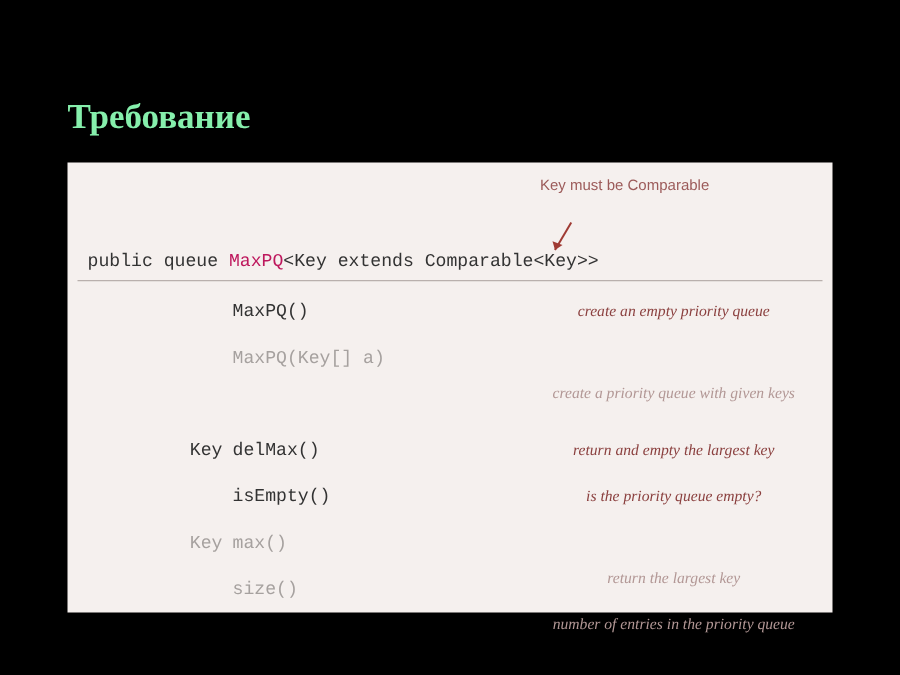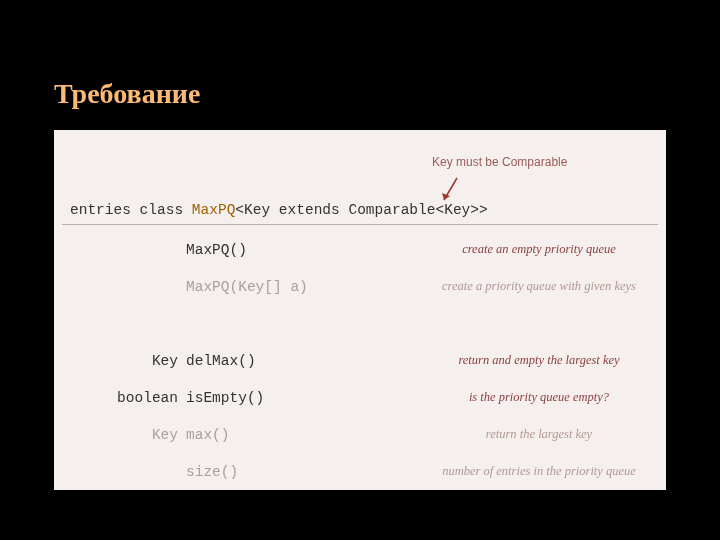--- a/index.html
+++ b/index.html
@@ -8,36 +8,36 @@
     width: 720px;
     height: 540px;
     background: #000;
     font-family: Georgia, 'Times New Roman', serif;
     overflow: hidden;
   }
   .heading {
     position: absolute;
     top: 78px;
     left: 54px;
-    color: #fdba74;
+    color: #86efac;
     font-weight: bold;
     font-size: 28px;
     font-family: 'Times New Roman', serif;
   }
   .card {
     position: absolute;
     left: 54px;
     top: 130px;
     width: 612px;
     height: 360px;
     background: #f5f0ee;
   }
   .annotation {
     position: absolute;
-    top: 24px;
+    top: 10px;
     left: 378px;
     color: #9c5b5a;
     font-family: Verdana, Helvetica, Arial, sans-serif;
     font-size: 12px;
     line-height: 1.35;
   }
   .arrow {
     position: absolute;
     top: 46px;
     left: 385px;
@@ -47,21 +47,21 @@
   .arrow svg { display: block; }
   .sig-row {
     position: absolute;
     left: 16px;
     top: 72px;
     font-family: Menlo, Consolas, 'Courier New', monospace;
     font-size: 14.5px;
     color: #333;
     white-space: pre;
   }
-  .sig-cls { color: #a16207; }
+  .sig-cls { color: #be185d; }
   .hr {
     position: absolute;
     left: 8px;
     right: 8px;
     top: 94px;
     height: 1px;
     background: #b9b0ad;
   }
   .api-row {
     position: absolute;
@@ -88,41 +88,41 @@
   .desc {
     position: absolute;
     left: 370px;
     width: 230px;
     text-align: center;
     font-style: italic;
     font-size: 12.5px;
     color: #8b403f;
   }
   .dim .ret, .dim .sig { color: #a6a19f; }
-  .dim .desc { color: #b29795; }
+  .dim .desc { color: #b29795; margin-top: 28px; }
 </style>
 </head>
 <body>
 
 <div class="heading">Требование</div>
 
 <div class="card">
 
   <div class="annotation">
     <span>Key must be Comparable</span><br>
   </div>
 
   <div class="arrow">
     <svg width="22" height="30" viewBox="0 0 22 30">
       <line x1="18" y1="2" x2="5" y2="24" stroke="#9f3a33" stroke-width="1.6"></line>
       <polygon points="5,24 3,17 11,20" fill="#9f3a33"></polygon>
     </svg>
   </div>
 
-  <div class="sig-row"><span>entries class </span><span class="sig-cls">MaxPQ</span><span>&lt;Key extends Comparable&lt;Key&gt;&gt;</span></div>
+  <div class="sig-row"><span>public queue </span><span class="sig-cls">MaxPQ</span><span>&lt;Key extends Comparable&lt;Key&gt;&gt;</span></div>
 
   <div class="hr"></div>
 
   <div id="api-rows">
       <div class="api-row" style="top: 112px;">
         <div class="ret"></div>
         <div class="sig">MaxPQ()</div>
         <div class="desc">create an empty priority queue</div>
       </div>
       <div class="api-row dim" style="top: 149px;">
@@ -131,21 +131,20 @@
         <div class="desc">create a priority queue with given keys</div>
       </div>
       <div class="api-row" style="top: 186px;">
       </div>
       <div class="api-row" style="top: 223px;">
         <div class="ret">Key</div>
         <div class="sig">delMax()</div>
         <div class="desc">return and empty the largest key</div>
       </div>
       <div class="api-row" style="top: 260px;">
-        <div class="ret">boolean</div>
         <div class="sig">isEmpty()</div>
         <div class="desc">is the priority queue empty?</div>
       </div>
       <div class="api-row dim" style="top: 297px;">
         <div class="ret">Key</div>
         <div class="sig">max()</div>
         <div class="desc">return the largest key</div>
       </div>
       <div class="api-row dim" style="top: 334px;">
         <div class="sig">size()</div>

